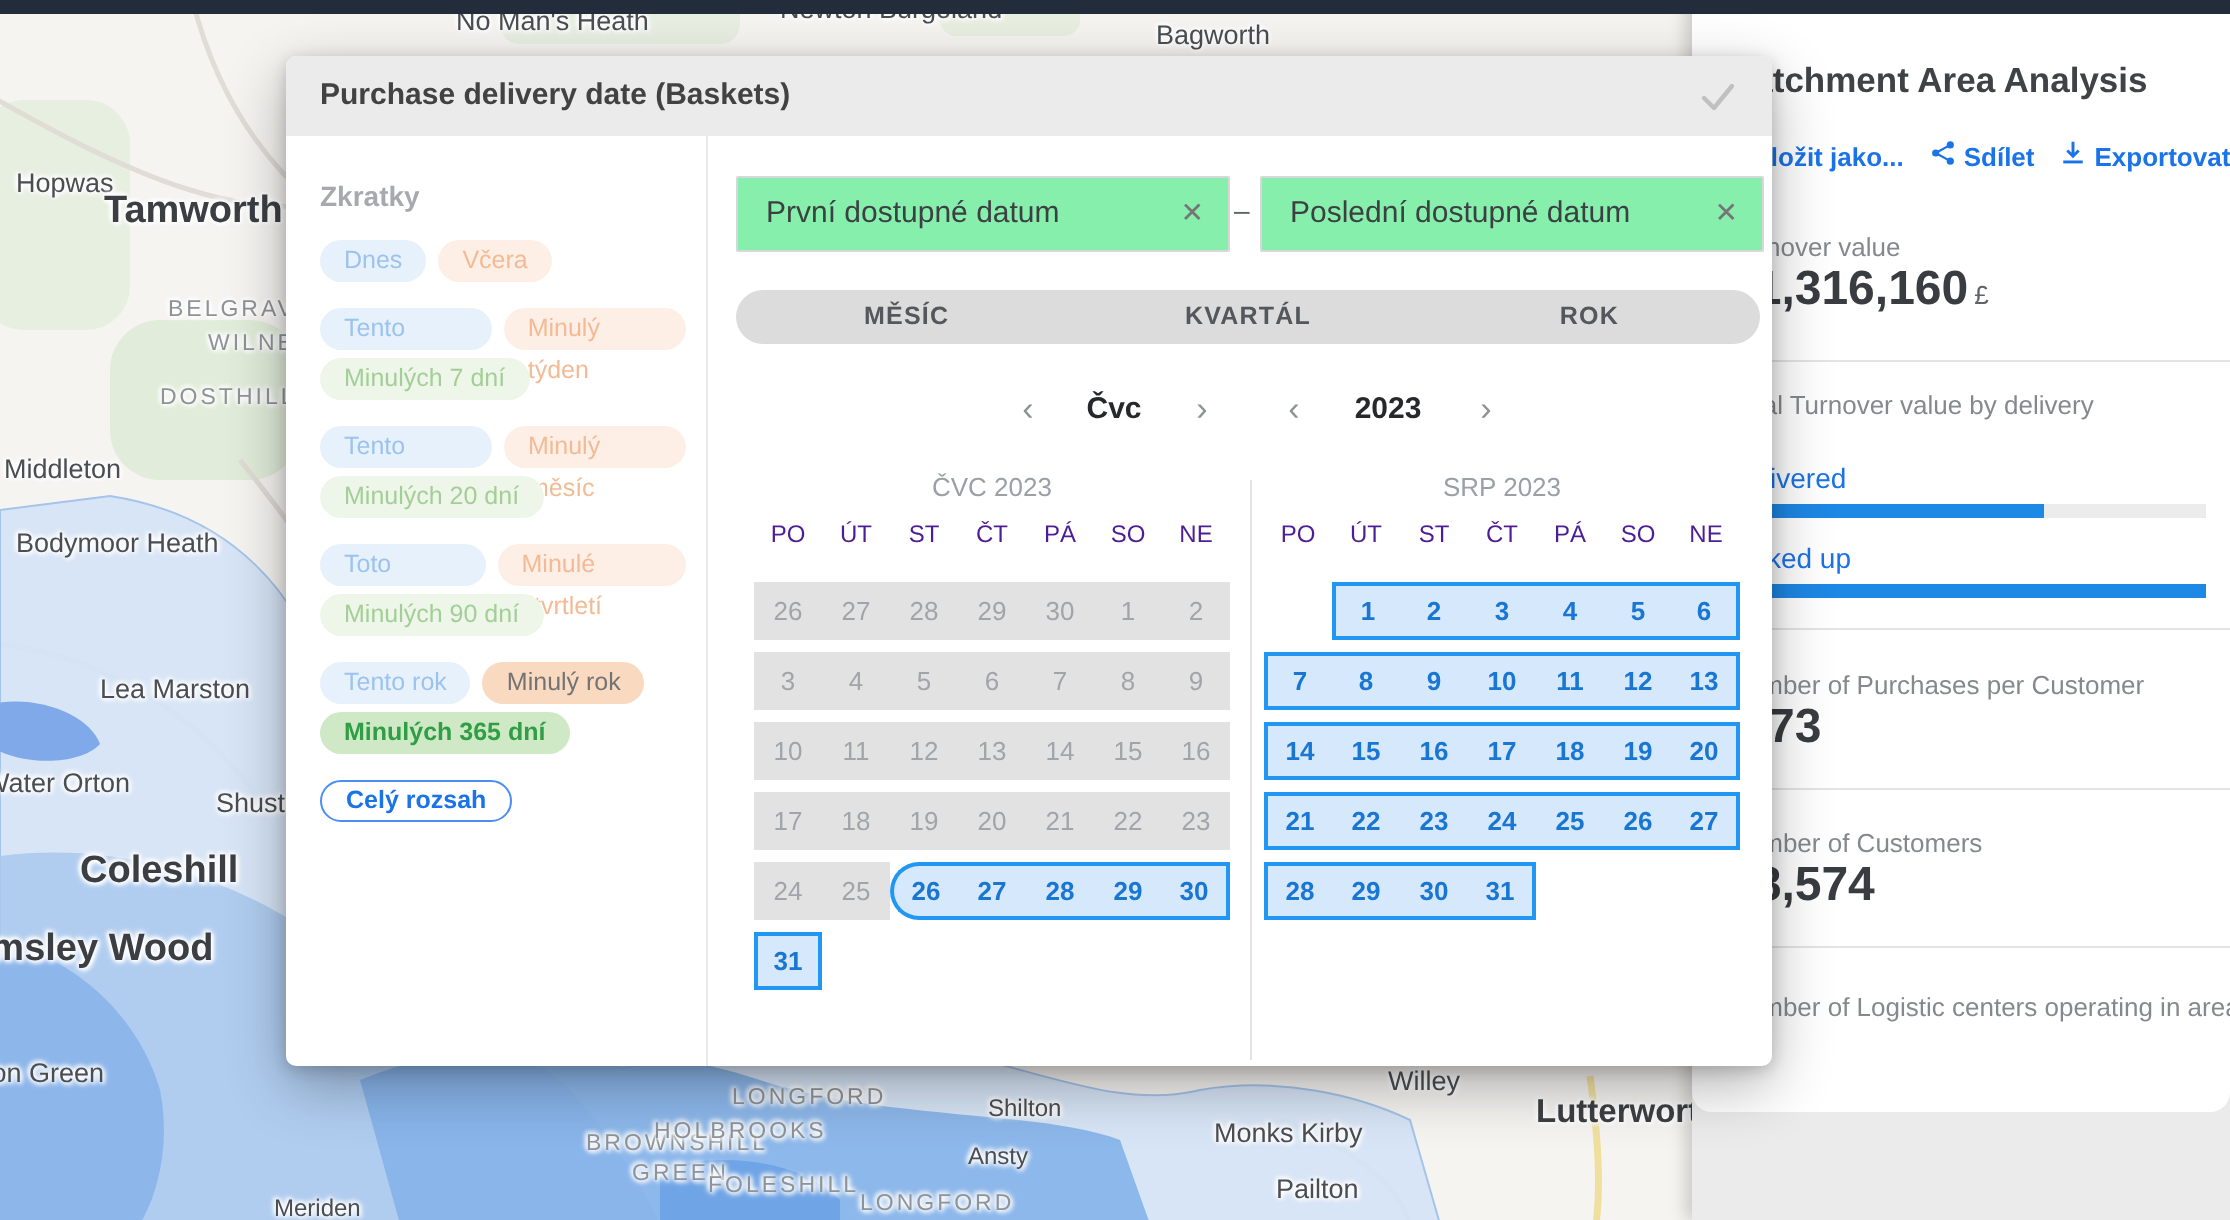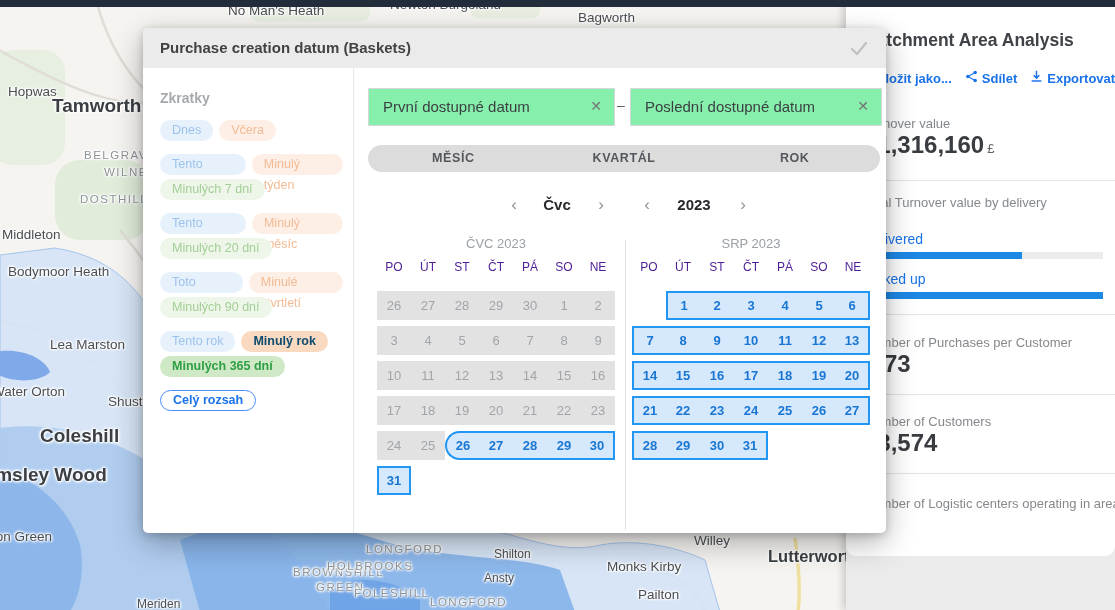--- a/index.html
+++ b/index.html
@@ -46,21 +46,21 @@
   #modal-check{position:absolute;right:16px;top:9px;cursor:pointer;}
   #sidebar{position:absolute;left:0;top:40px;bottom:0;width:210px;border-right:1px solid #e8e8e8;}
   #shortcuts-title{position:absolute;left:17px;top:22px;font-size:14px;font-weight:600;color:#a6aaae;}
   #shortcuts{position:absolute;left:17px;top:48px;right:10px;}
   .pill-row{display:flex;gap:6px;margin-top:4px;}
   .pill-row.gap{margin-top:13px;}
   .pill{height:21px;line-height:21px;border-radius:11px;padding:0 12px;font-size:12.5px;cursor:pointer;}
   .pill.blue{background:#e7f1fc;color:#9cc3ee;}
   .pill.orange{background:#fdefe5;color:#f2bb95;}
   .pill.green{background:#eef6e9;color:#a3cf97;}
-  .pill.orange-active{background:#fad9c1;color:#0c4a6e;font-weight:700;}
+  .pill.orange-active{background:#fad9c1;color:#737373;font-weight:400;}
   .pill.green-active{background:#cfe9c6;color:#2f9e44;font-weight:700;}
   .pill.outline{background:#fff;border:1px solid #4c8df6;color:#1a73e8;font-weight:600;height:19px;line-height:19px;}
 
   .input-box{position:absolute;top:60px;height:36px;border:1px solid #d5d7da;border-radius:1px;
              background:#86efac;cursor:text;}
   #input-from{left:225px;width:245px;}
   #input-to{left:487px;width:250px;}
   .input-text{position:absolute;left:14px;top:9px;font-size:15px;color:#3c4043;white-space:nowrap;}
   .input-clear{position:absolute;right:12px;top:9px;font-size:14px;color:#757575;cursor:pointer;}
   #input-sep{position:absolute;left:474px;top:69px;font-size:14px;color:#5f6368;}
@@ -210,21 +210,21 @@
     <div class="p-abs p-label" style="top:414px">Number of Customers</div>
     <div class="p-abs p-value" style="top:429px">98,574</div>
 
     <div class="p-divider" style="top:473px"></div>
     <div class="p-abs p-label" style="top:496px">Number of Logistic centers operating in area</div>
   </div>
 </div>
 
 <div id="modal">
   <div id="modal-header">
-    <div id="modal-title">Purchase creation datum (Baskets)</div>
+    <div id="modal-title">Purchase delivery date (Baskets)</div>
     <svg id="modal-check" width="22" height="22" viewBox="0 0 22 22">
       <polyline points="4,12 9,17 18,6" fill="none" stroke="#c0c0c0" stroke-width="2.2" stroke-linecap="round" stroke-linejoin="round"></polyline>
     </svg>
   </div>
 
   <div id="sidebar">
     <div id="shortcuts-title">Zkratky</div>
     <div id="shortcuts">
         <div class="pill-row">
           <span class="pill blue">Dnes</span>

